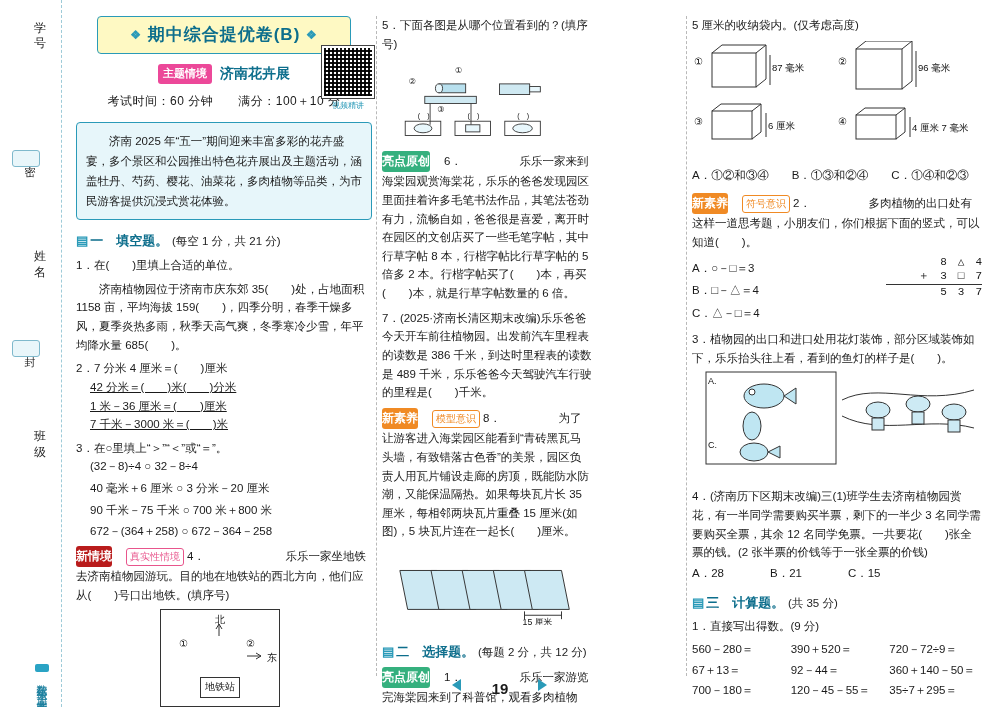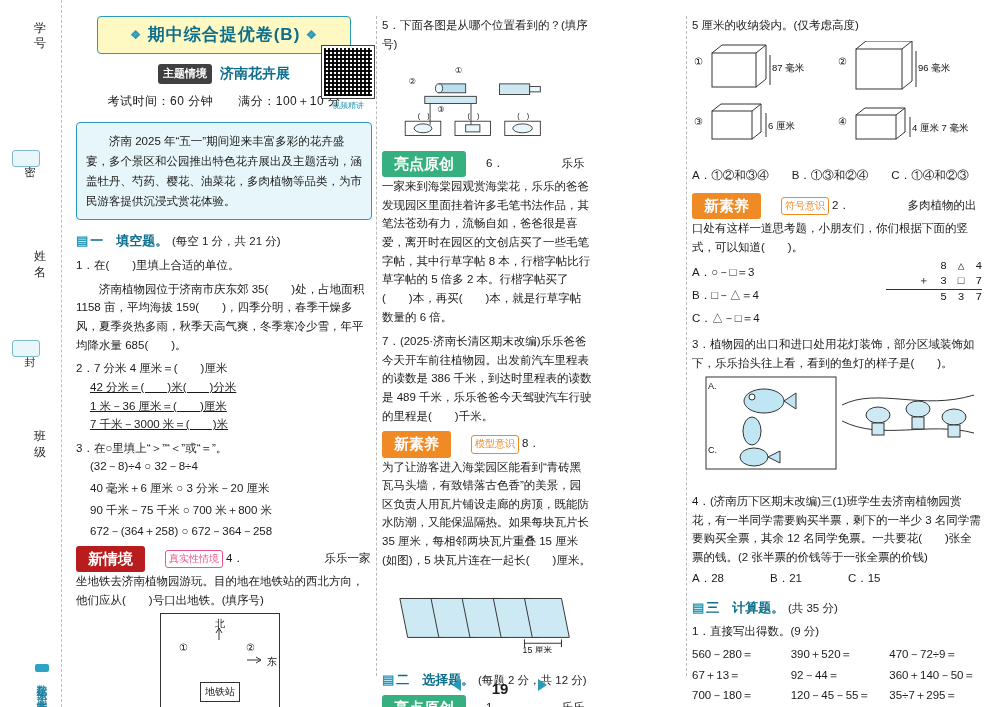--- a/index.html
+++ b/index.html
@@ -105,21 +105,21 @@
   .banner .deco { color: #2a9ab8; font-size: 12px; vertical-align: middle; }
   .subbanner {
     text-align: center;
     margin-top: 8px;
     font-size: 14px;
     font-weight: bold;
     color: #0d6e8c;
   }
   .tag-blue {
     display: inline-block;
-    background: #404040;
+    background: #ec4899;
     color: #fff;
     font-size: 11px;
     padding: 1px 5px;
     border-radius: 3px;
     font-weight: bold;
     margin-right: 4px;
     vertical-align: middle;
   }
   .examline {
     text-align: center;
@@ -167,25 +167,25 @@
     color: #2a9ab8;
     margin-right: 3px;
     letter-spacing: -1px;
   }
   .sec .note { font-weight: normal; font-size: 11.5px; color: #222; }
   .q { margin-top: 5px; }
   .q-body { margin-left: 0; }
   .indent { text-indent: 2em; }
   .tag-pink, .tag-green, .tag-orange, .tag-cyan {
     display: inline-block;
-    font-size: 15px;
+    font-size: 12px;
     color: #fff;
-    padding: 1px 12px;
+    padding: 1px 0;
     border-radius: 3px;
-    margin-right: 20px;
+    margin-right: 14px;
     font-weight: bold;
     vertical-align: middle;
   }
   .tag-pink { background: #b91c1c; }
   .tag-green { background: #35b07e; }
   .tag-orange { background: #f08a24; }
   .tag-light {
     display:inline-block;
     font-size:10px;
     border:1px solid #e8558c;
@@ -505,21 +505,21 @@
     <div class="sec">
       <span class="bars">▤</span><span>三　计算题。</span>
       <span class="note">(共 35 分)</span>
     </div>
 
     <div style="margin-top:4px;">1．直接写出得数。(9 分)</div>
 
     <div class="calcgrid">
       <div>560－280＝</div>
       <div>390＋520＝</div>
-      <div>470－72÷9＝</div>
+      <div>720－72÷9＝</div>
       <div>67＋13＝</div>
       <div>92－44＝</div>
       <div>360＋140－50＝</div>
       <div>700－180＝</div>
       <div>120－45－55＝</div>
       <div>35÷7＋295＝</div>
     </div>
   </div>
 
   <div class="pg-tri-l"></div>

